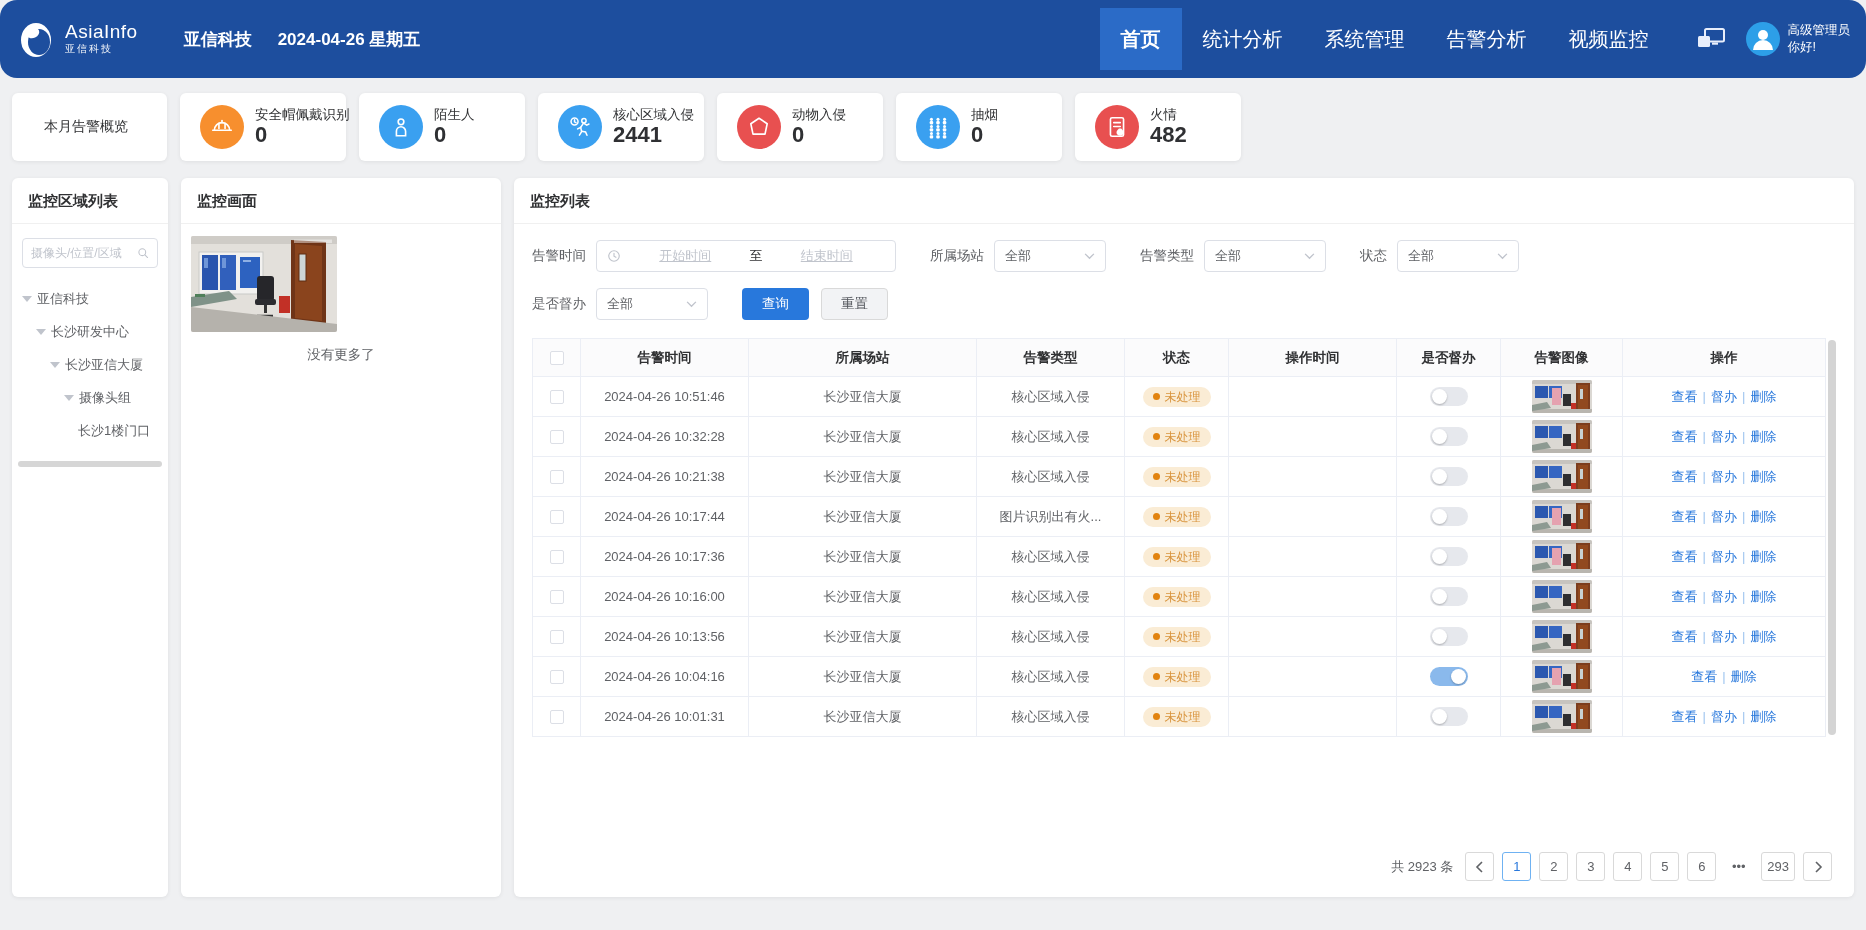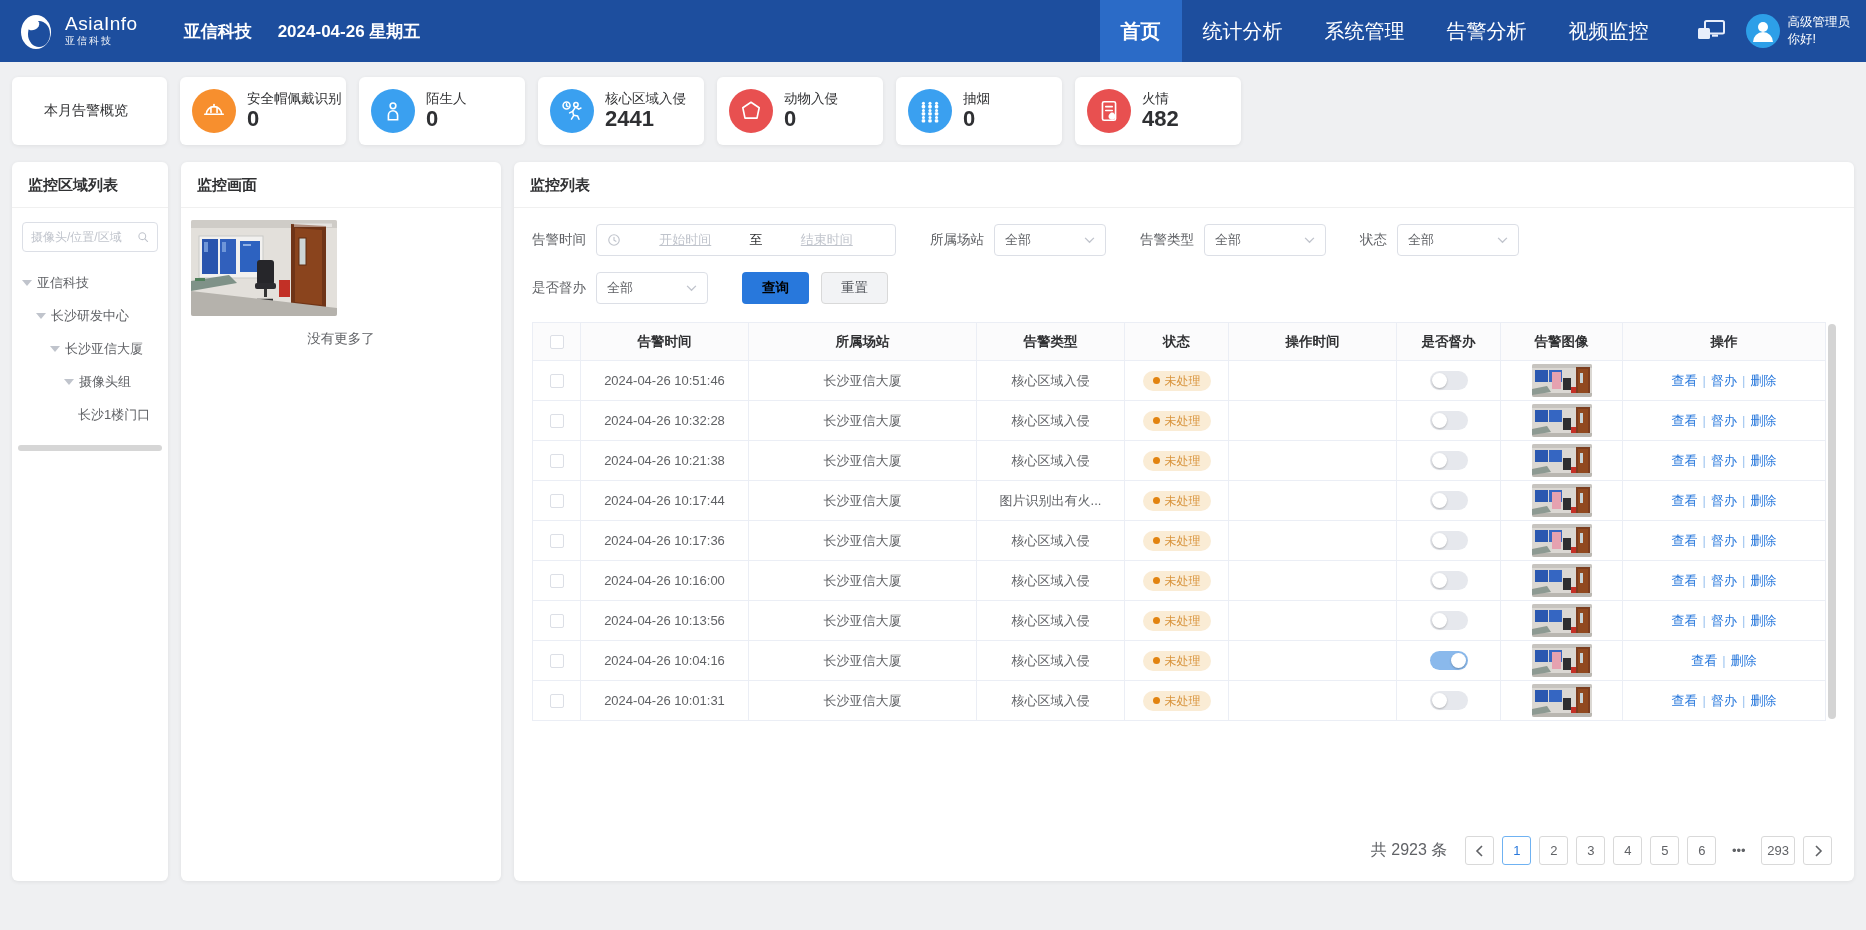--- a/index.html
+++ b/index.html
@@ -4,39 +4,39 @@
 <style>
   :root{
     --primary:#2878dc; --navbar:#1d4e9e; --navbar-active:#2b6bc7;
     --toggle-on:#8ab9ec; --badge-bg:#faecd5; --badge-text:#d9953f; --badge-dot:#e2830f;
   }
   *{margin:0;padding:0;box-sizing:border-box;}
   html,body{width:1866px;height:930px;overflow:hidden;}
   body{font-family:"Liberation Sans","DejaVu Sans",sans-serif;background:#eff0f2;color:#303133;}
 
   
-  .navbar{height:62px;background:var(--navbar);display:flex;align-items:center;color:#fff;}
+  .navbar{height:78px;background:var(--navbar);display:flex;align-items:center;color:#fff;border-radius:17px;}
   .logo-wrap{display:flex;align-items:center;gap:9px;padding-left:16px;}
   .logo-text-main{font-size:19px;font-weight:400;letter-spacing:.5px;line-height:1.05;}
   .logo-text-sub{font-size:10px;letter-spacing:2px;opacity:.95;}
   .nav-company{font-size:17px;font-weight:700;margin-left:46px;}
   .nav-date{font-size:17px;font-weight:700;margin-left:26px;}
   .nav-spacer{flex:1;}
   .nav-menu{display:flex;height:62px;}
   .nav-item{padding:0 21px;line-height:62px;font-size:20px;cursor:pointer;white-space:nowrap;}
   .nav-item.active{background:var(--navbar-active);font-weight:700;}
   .nav-monitor{margin:0 20px 0 26px;display:flex;align-items:center;cursor:pointer;}
   .avatar{width:34px;height:34px;border-radius:50%;background:#2d9fe8;display:flex;align-items:center;justify-content:center;overflow:hidden;flex:none;}
   .nav-user{font-size:12.5px;line-height:1.4;margin:0 16px 0 8px;white-space:nowrap;}
 
   
   .stats-row{display:flex;gap:13px;margin:15px 12px 0 12px;}
   .card{background:#fff;border-radius:6px;box-shadow:0 1px 4px rgba(0,0,0,.07);}
   .overview-card{width:155px;height:68px;display:flex;align-items:center;padding-left:32px;font-size:14px;font-weight:400;color:#303133;}
-  .stat-card{width:166px;height:68px;display:flex;align-items:center;gap:11px;padding-left:12px;}
+  .stat-card{width:166px;height:68px;display:flex;align-items:center;gap:11px;padding-left:20px;}
   .icircle{width:44px;height:44px;border-radius:50%;display:flex;align-items:center;justify-content:center;flex:none;}
   .stat-label{font-size:13.5px;color:#303133;line-height:1.2;white-space:nowrap;}
   .stat-value{font-size:22px;font-weight:700;color:#2f3033;line-height:1.1;}
 
   
   .main{display:flex;gap:13px;margin:17px 12px 0 12px;height:719px;}
   .panel{background:#fff;border-radius:6px;box-shadow:0 1px 4px rgba(0,0,0,.07);display:flex;flex-direction:column;}
   .panel-title{font-size:15px;font-weight:700;color:#303133;padding:14px 16px 12px 16px;border-bottom:1px solid #f0f0f0;}
 
   
@@ -60,21 +60,21 @@
   .filters{padding:16px 18px 0 18px;}
   .frow{display:flex;align-items:center;gap:10px;margin-bottom:16px;flex-wrap:nowrap;}
   .flabel{font-size:13.5px;color:#606266;white-space:nowrap;}
   .fgap{width:14px;}
   .date-range{width:300px;height:32px;border:1px solid #dcdfe6;border-radius:4px;display:flex;align-items:center;padding:0 10px;gap:6px;background:#fff;}
   .dr-ph{flex:1;text-align:center;font-size:13px;color:#c0c4cc;white-space:nowrap;text-decoration:underline;}
   .dr-to{font-size:13px;color:#303133;}
   .select{height:32px;border:1px solid #dcdfe6;border-radius:4px;display:flex;align-items:center;justify-content:space-between;padding:0 10px;background:#fff;font-size:13px;color:#606266;cursor:pointer;}
   .w110{width:112px;} .w120{width:122px;}
   .btn{height:32px;padding:0 19px;border-radius:4px;font-size:13.5px;cursor:pointer;display:inline-flex;align-items:center;border:1px solid transparent;font-family:inherit;}
-  .btn-primary{background:var(--primary);color:#000000;font-weight:bold;}
+  .btn-primary{background:var(--primary);color:#ffffff;}
   .btn-default{background:#f2f3f5;color:#53565c;border-color:#d9d9d9;margin-left:2px;}
 
   
   .table-wrap{margin:2px 18px 0 18px;position:relative;}
   table{width:calc(100% - 10px);border-collapse:collapse;table-layout:fixed;}
   th,td{border-bottom:1px solid #ebeef5;border-right:1px solid #ebeef5;text-align:center;font-size:13px;color:#606266;height:40px;padding:0 6px;overflow:hidden;white-space:nowrap;text-overflow:ellipsis;}
   th{background:#fbfbfc;color:#303133;font-weight:700;font-size:13.5px;height:38px;border-top:1px solid #ebeef5;}
   th:first-child,td:first-child{border-left:1px solid #ebeef5;}
   col.c-cb{width:48px;} col.c-time{width:168px;} col.c-station{width:228px;} col.c-type{width:148px;}
   col.c-status{width:104px;} col.c-op{width:168px;} col.c-sup{width:104px;} col.c-img{width:122px;}
@@ -86,21 +86,21 @@
   .toggle.on{background:var(--toggle-on);}
   .toggle.on::after{left:auto;right:2px;}
   .thumb{display:block;margin:0 auto;border-radius:2px;cursor:pointer;}
   .actions{white-space:nowrap;}
   .actions a{color:var(--primary);cursor:pointer;text-decoration:none;font-size:13px;}
   .actions .sep{color:#9ec4ef;margin:0 5px;}
   .v-scrollbar{position:absolute;right:0;top:2px;bottom:2px;width:8px;border-radius:4px;background:#d4d4d4;}
 
   
   .pager{margin-top:auto;display:flex;align-items:center;justify-content:flex-end;gap:8px;padding:14px 22px 16px 18px;}
-  .pager-total{font-size:16px;color:#606266;margin-right:10px;}
+  .pager-total{font-size:13px;color:#606266;margin-right:4px;}
   .pg{min-width:29px;height:29px;border:1px solid #d9d9d9;border-radius:3px;background:#fff;display:flex;align-items:center;justify-content:center;font-size:13px;color:#606266;cursor:pointer;padding:0 5px;}
   .pg.active{border-color:#6fb2f2;color:var(--primary);}
   .pg svg{display:block;}
 </style>
 </head>
 <body>
 
 <div class="navbar">
   <div class="logo-wrap">
     <svg width="40" height="40" viewBox="0 0 40 40">

